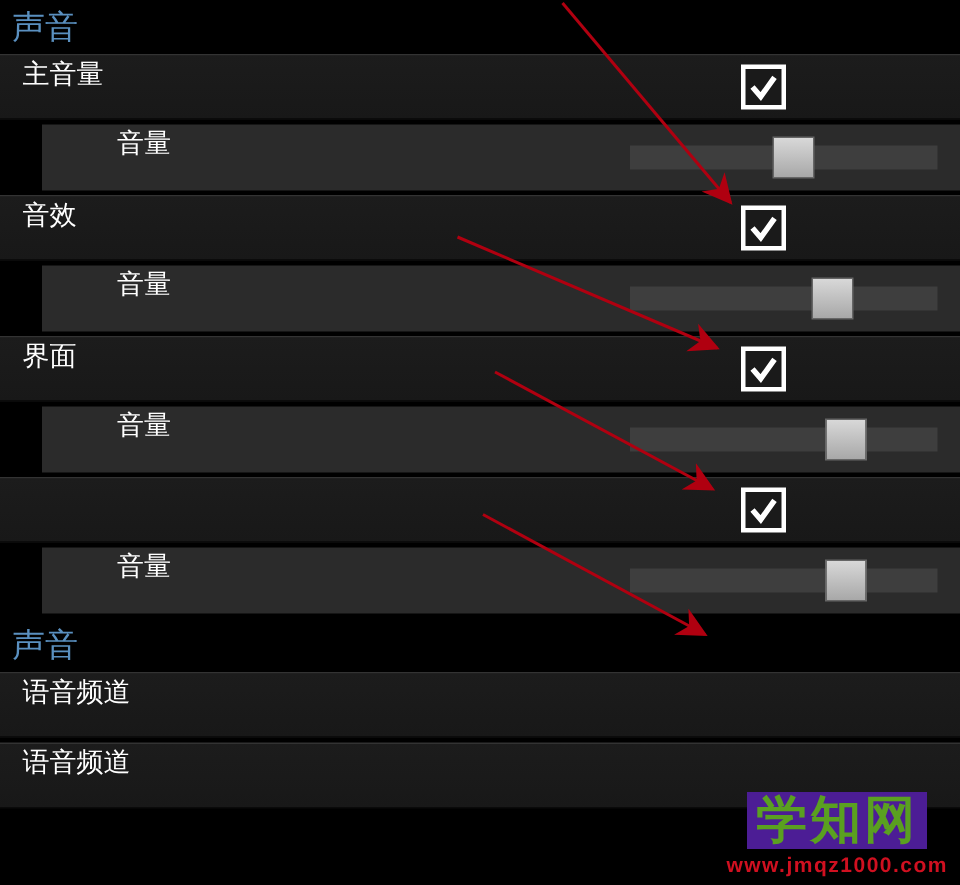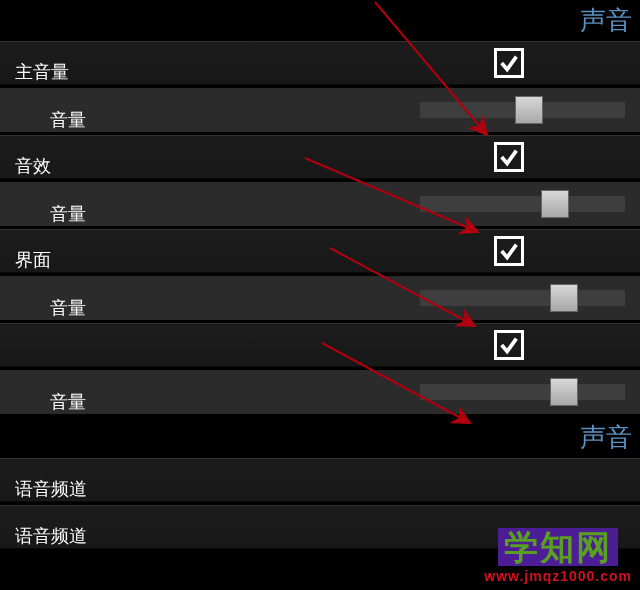--- a/index.html
+++ b/index.html
@@ -11,41 +11,41 @@
       width: 640px;
       height: 590px;
       background: #000;
       font-family: "Microsoft YaHei", Arial, sans-serif;
       color: #fff;
       overflow: hidden;
       position: relative;
     }
     .section-header {
       color: #5a90c0;
-      font-size: 26px;
+      font-size: 22px;
       padding: 3px 8px 3px 8px;
       font-weight: normal;
-      text-align: right;
     }
     .row {
       height: 44px;
       display: flex;
-      align-items: flex-end;
+      align-items: flex-start;
       padding: 0 15px;
       margin-bottom: 3px;
       position: relative;
     }
     .row-dark {
       background: linear-gradient(to bottom, #1c1c1c, #181818);
       border-top: 1px solid #333;
       border-bottom: 1px solid #0a0a0a;
     }
     .row-sub {
       background: #2b2b2b;
       padding-left: 50px;
+      margin-left: 28px;
     }
     .row-label {
       font-size: 18px;
       color: #fff;
       flex: 0 0 auto;
     }
     .checkbox-wrap {
       position: absolute;
       left: 494px;
       top: 50%;

